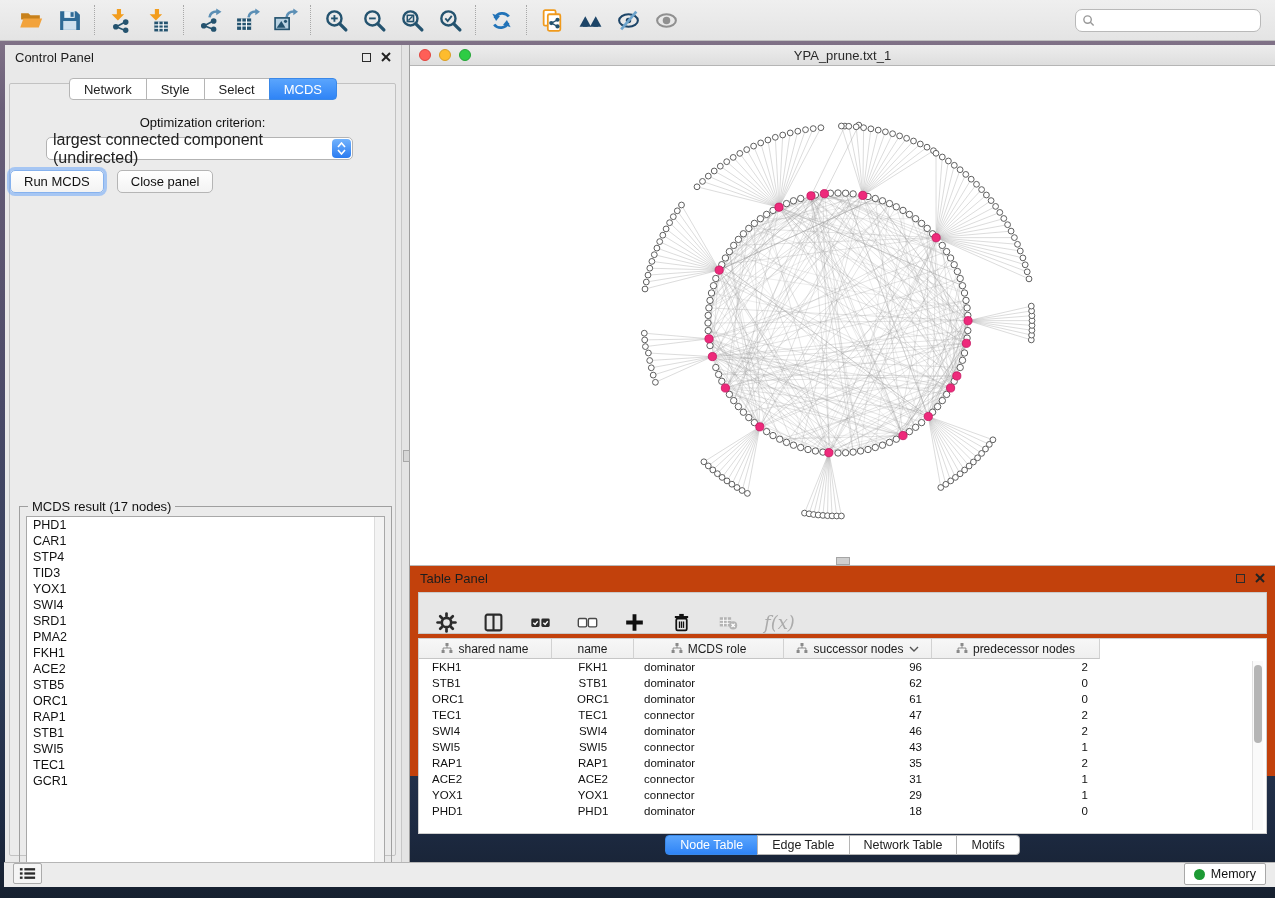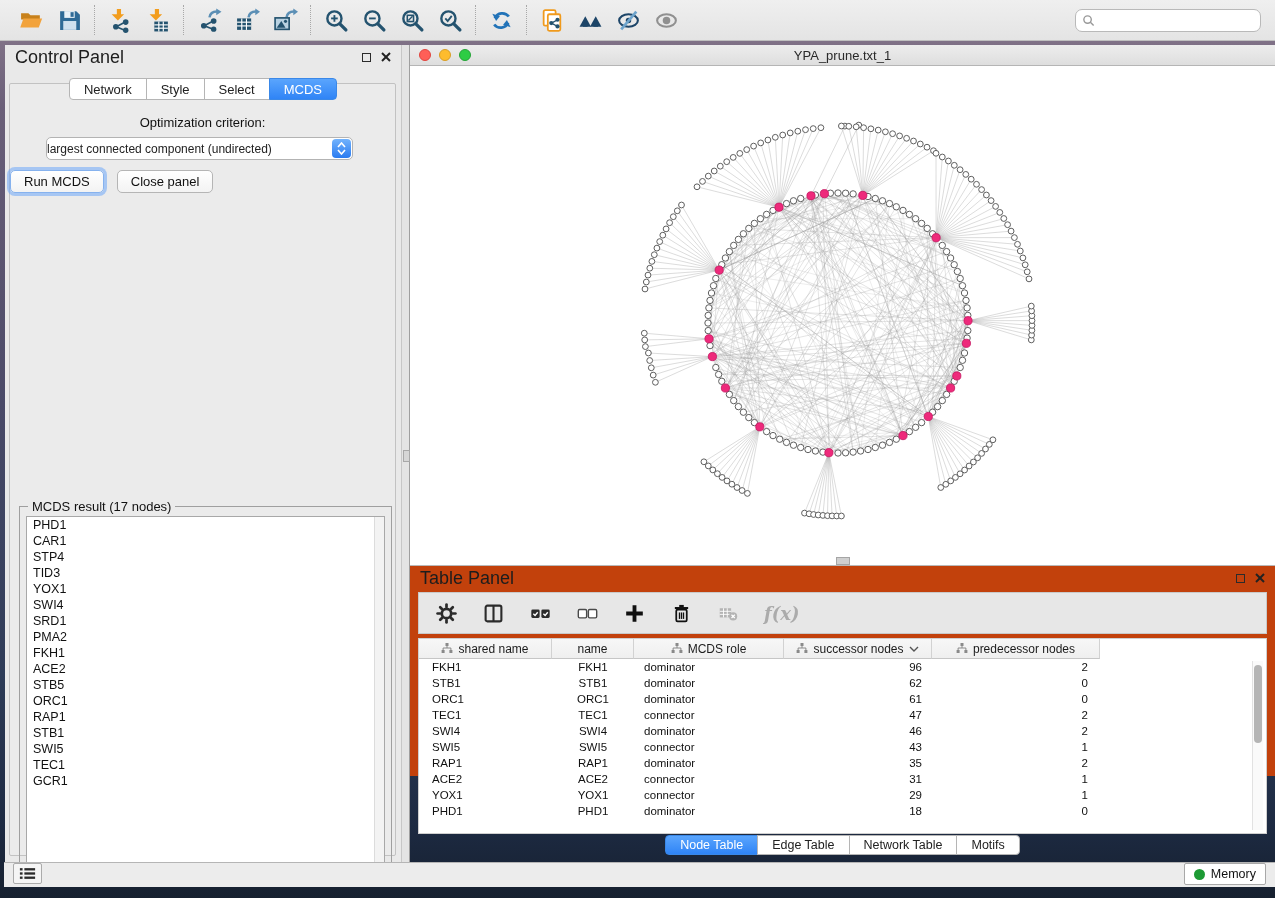--- a/index.html
+++ b/index.html
@@ -15,34 +15,34 @@
     border-bottom:1px solid #bfbfbf;display:flex;align-items:center;padding-left:12px;}
   .tb-btn{width:38px;height:32px;display:flex;align-items:center;justify-content:center;cursor:pointer;}
   .tb-btn svg{width:25px;height:25px;}
   .tb-sep{width:1px;height:30px;border-left:1px dotted #a8a8a8;margin:0 6px;}
   .search-box{position:absolute;right:14px;top:9px;width:186px;height:23px;background:#fff;
     border:1px solid #b9b9b9;border-radius:7px;display:flex;align-items:center;padding-left:6px;gap:4px;}
   .search-box input{border:none;outline:none;flex:1;font-size:12px;font-family:"Liberation Sans",sans-serif;background:transparent;}
   
   .control-panel{left:5px;top:45px;width:397px;height:817px;background:#e9e9e9;border-right:1px solid #c7c7c7;}
   .panel-head{position:absolute;left:0;top:0;right:0;height:24px;display:flex;align-items:center;padding:0 10px;}
-  .panel-title{font-size:18px;color:#1d1d1d;}
+  .panel-title{font-size:13px;color:#1d1d1d;}
   .panel-icons{margin-left:auto;display:flex;gap:10px;align-items:center;}
   .float-ic{width:9px;height:9px;border:1.5px solid #2b2b2b;display:inline-block;}
   .close-ic svg{width:10px;height:10px;display:block;}
   .ctl-tabs{position:absolute;left:0;top:33px;width:100%;display:flex;justify-content:center;z-index:3;}
   .tab{height:22px;line-height:21px;padding:0 14px;background:#fff;border:1px solid #b5b5b5;margin-left:-1px;
     font-size:13px;color:#222;cursor:pointer;}
   .tab:first-child{border-radius:4px 0 0 4px;margin-left:0;}
   .tab:last-child{border-radius:0 4px 4px 0;}
   .tab.sel{background:linear-gradient(#5aa5fd,#2f84f6);border-color:#3a88e8;color:#fff;}
   .ctl-body{position:absolute;left:4px;right:5px;top:38px;bottom:6px;background:#ebebeb;border:1px solid #c2c2c2;border-radius:2px;}
   .opt-label{position:absolute;top:31px;width:100%;text-align:center;font-size:13px;color:#111;}
   .dropdown{position:absolute;left:36px;right:42px;top:53px;height:23px;background:#fff;border:1px solid #b3b3b3;
-    border-radius:5px;display:flex;align-items:center;padding-left:0;font-size:12px;cursor:pointer;}
+    border-radius:5px;display:flex;align-items:center;padding-left:6px;font-size:16px;cursor:pointer;}
   .dd-stepper{position:absolute;right:1px;top:1px;bottom:1px;width:19px;border-radius:4px;
     background:linear-gradient(#72b3fd,#2a7bf0);display:flex;flex-direction:column;align-items:center;justify-content:center;gap:1px;}
   .btn-row{position:absolute;top:86px;width:100%;display:flex;gap:13px;}
   .btn{height:23px;padding:0 13px;background:linear-gradient(#ffffff,#f3f3f3);border:1px solid #b5b5b5;
     border-radius:5px;font-size:13px;font-family:"Liberation Sans",sans-serif;color:#111;cursor:pointer;}
   .btn.focused{border-color:#86b2ee;box-shadow:0 0 0 3px rgba(110,168,250,.55);}
   .result-box{position:absolute;left:9px;width:373px;top:422px;height:372px;border:1px solid #9f9f9f;}
   .result-legend{position:absolute;left:8px;top:-8px;background:#ebebeb;padding:0 4px;font-size:13px;color:#111;}
   .listbox{position:absolute;left:6px;right:6px;top:9px;bottom:8px;background:#fff;border:1px solid #a8a8a8;overflow:hidden;}
   .listbox .scroll{position:absolute;right:0;top:0;bottom:0;width:10px;background:#f3f3f3;border-left:1px solid #dcdcdc;}
@@ -55,21 +55,21 @@
   .net-title{position:absolute;left:0;top:0;right:0;height:21px;background:linear-gradient(#ededed,#dedede);
     border-bottom:1px solid #b5b5b5;display:flex;align-items:center;}
   .lights{display:flex;gap:8px;margin-left:9px;}
   .light{width:12px;height:12px;border-radius:50%;}
   .net-title-text{position:absolute;left:0;right:0;text-align:center;font-size:13px;color:#2a2a2a;}
   .net-canvas{position:absolute;left:0;top:21px;right:0;bottom:0;background:#fff;overflow:hidden;}
   .h-knob{position:absolute;left:50%;bottom:0;width:14px;height:8px;margin-left:-7px;background:#cfcfcf;border:1px solid #a5a5a5;}
   
   .table-panel{left:410px;top:565px;width:865px;height:211px;background:#c2410c;border-top:1px solid #b9b9b9;}
   .tbl-toolbar{position:absolute;left:8px;right:8px;top:26px;height:42px;background:#e7e7e7;border:1px solid #c9c9c9;
-    display:flex;align-items:center;padding-left:16px;gap:25px;font-weight:bold;}
+    display:flex;align-items:flex-end;padding-left:16px;gap:25px;}
   .tbl-toolbar .ic{width:22px;height:22px;display:flex;align-items:center;justify-content:center;cursor:pointer;}
   .tbl-toolbar .ic svg{width:21px;height:21px;}
   .fx{font-family:"DejaVu Serif",serif;font-style:italic;font-size:18px;color:#ababab;}
   .tbl-region{position:absolute;left:8px;right:8px;top:72px;height:196px;background:#fff;border:1px solid #cfcfcf;overflow:hidden;}
   .tbl-head{display:flex;height:20px;}
   .th{display:flex;align-items:center;justify-content:center;gap:5px;background:linear-gradient(#f7f7f7,#efefef);
     border-right:1px solid #d2d2d2;border-bottom:1px solid #c6c6c6;font-size:12px;color:#1c1c1c;cursor:pointer;}
   .tbl-row{display:flex;height:16px;align-items:center;}
   .td{font-size:11.5px;color:#111;white-space:nowrap;overflow:hidden;}
   .tbl-scroll{position:absolute;right:3px;top:22px;bottom:3px;width:11px;background:#fafafa;border-left:1px solid #e2e2e2;}

